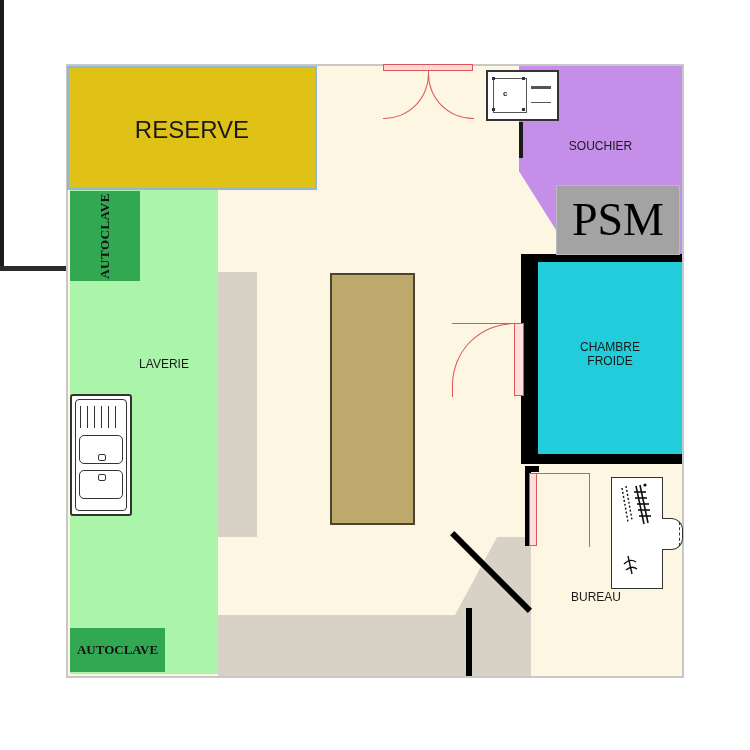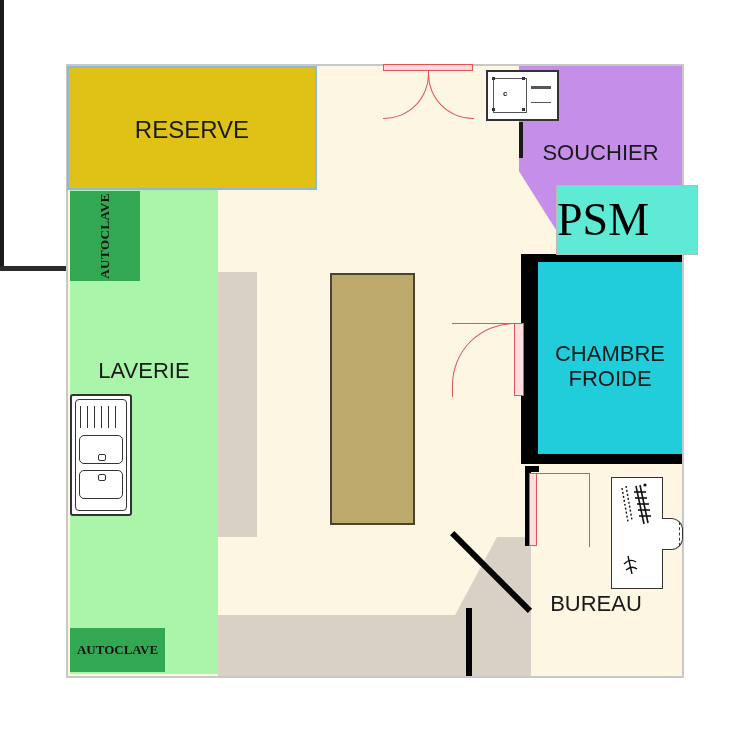--- a/index.html
+++ b/index.html
@@ -173,44 +173,45 @@
     white-space: nowrap;
     font-size: 13px;
     font-weight: bold;
     font-family: "Liberation Serif", serif;
     color: #111;
   }
 
   
   .psm-box {
     left: 556px; top: 185px;
-    width: 142px; height: 70px;
-    background: #5eead4;
+    width: 124px; height: 70px;
+    background: #a3a3a3;
     border: 1px solid #b9b9b9;
     display: flex;
     align-items: center;
+    justify-content: center;
   }
   .psm-text {
     font-family: "Liberation Serif", serif;
     font-size: 46px;
     color: #000;
     line-height: 1;
   }
 
   
   .room-label {
     position: absolute;
     text-align: center;
-    font-size: 22px;
+    font-size: 12px;
     color: #1a1a1a;
     font-family: "Liberation Sans", sans-serif;
     line-height: 1.15;
     white-space: pre-line;
   }
-  .lbl-laverie  { left: 70px;  top: 358px; width: 148px; }
+  .lbl-laverie  { left: 70px;  top: 358px; width: 148px; padding-left: 20px; }
   .lbl-souchier { left: 519px; top: 140px; width: 163px; }
   .lbl-chambre  { left: 538px; top: 341px; width: 144px; }
   .lbl-bureau   { left: 531px; top: 591px; width: 130px; }
 
   
   .fixture { position: absolute; background: #ffffff; border: 1px solid #333; }
 
   
   .fix-souchier-sink { left: 486px; top: 70px; width: 69px; height: 47px; border: 2px solid #333; }
   .fss-basin { position: absolute; left: 5px; top: 6px; width: 32px; height: 33px; border: 1px solid #555; }

